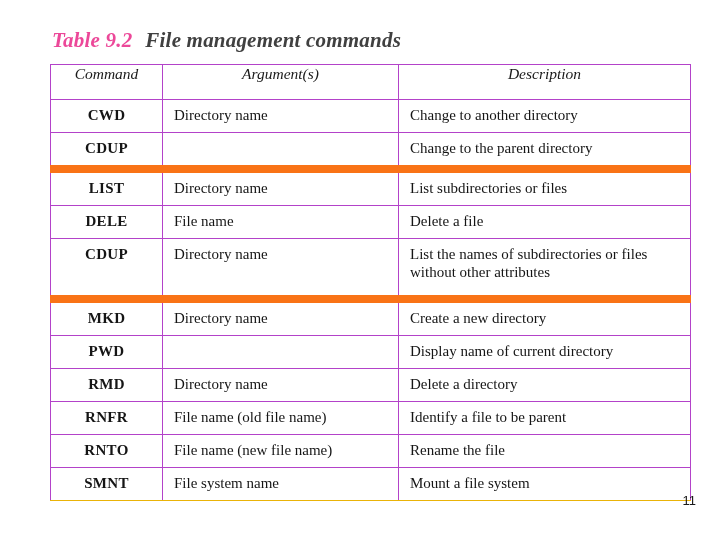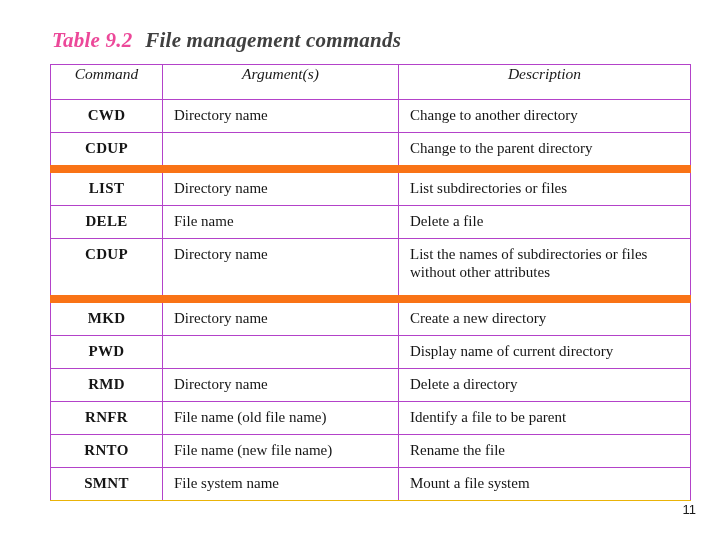--- a/index.html
+++ b/index.html
@@ -102,21 +102,21 @@
   tbody tr.tall td { height: 56px; }
 
   
   tbody tr.thick-bottom td { border-bottom: 8px solid #f97316; }
   tbody tr.last-row td { border-bottom: 1px solid #eab308; margin-top: 40px; }
 
   
   .page-num {
     position: absolute;
     right: 24px;
-    bottom: 23px;
+    bottom: 32px;
     font-family: "Liberation Sans", "DejaVu Sans", sans-serif;
     font-size: 13px;
     color: #1a1a1a;
   }
 </style>
 </head>
 <body>
 
 <div class="slide-title">
   <span class="tnum">Table 9.2</span><span class="tsep"></span><span class="ttext">File management commands</span>

